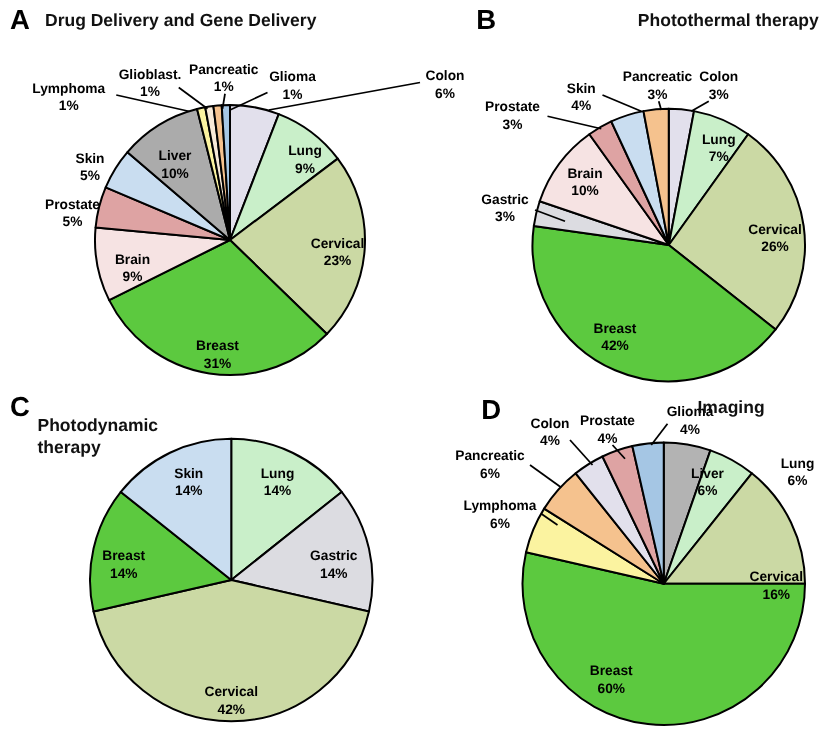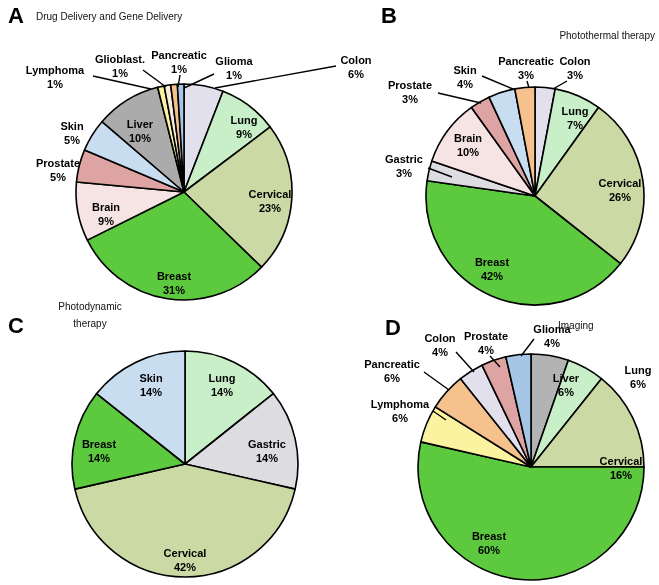--- a/index.html
+++ b/index.html
@@ -1,26 +1,26 @@
 <!DOCTYPE html>
 <html><head>
 <meta charset="utf-8">
 <style>
   html,body{margin:0;padding:0;background:#ffffff;}
   .stage{position:relative;width:659px;height:585px;background:#ffffff;overflow:hidden;
          font-family:"Liberation Sans",sans-serif;color:#000;}
   svg.pies{position:absolute;left:0;top:0;}
   .panel-letter{position:absolute;font-weight:bold;font-size:22px;line-height:22px;color:#000;}
-  .panel-title{position:absolute;font-weight:normal;font-size:10px;line-height:17px;color:#111;}
+  .panel-title{position:absolute;font-weight:bold;font-size:14px;line-height:17px;color:#111;}
   #letter-a{left:8px;top:5px;}
   #title-a{left:36px;top:8px;}
   #letter-b{left:381px;top:5px;}
-  #title-b{left:500px;top:8px;width:155px;text-align:right;margin-top:19px;}
+  #title-b{left:500px;top:8px;width:155px;text-align:right;}
   #letter-c{left:8px;top:315px;}
-  #title-c{left:30px;top:298px;width:120px;text-align:center;white-space:pre-line;}
+  #title-c{left:30px;top:332px;width:120px;text-align:left;white-space:pre-line;}
   #letter-d{left:385px;top:317px;}
   #title-d{left:558px;top:317px;width:100px;}
   text.slice-label{font-family:"Liberation Sans",sans-serif;font-weight:bold;font-size:11px;fill:#000;}
 </style>
 </head>
 <body>
 
 <div class="stage">
   <svg class="pies" id="pies" width="659" height="585" viewBox="0 0 659 585">
       <path d="M 184 192 L 184.00 84.00 A 108 108 0 0 1 223.01 91.29 Z" fill="#E2E0EC" stroke="#000" stroke-width="1.6" stroke-linejoin="round"></path>

